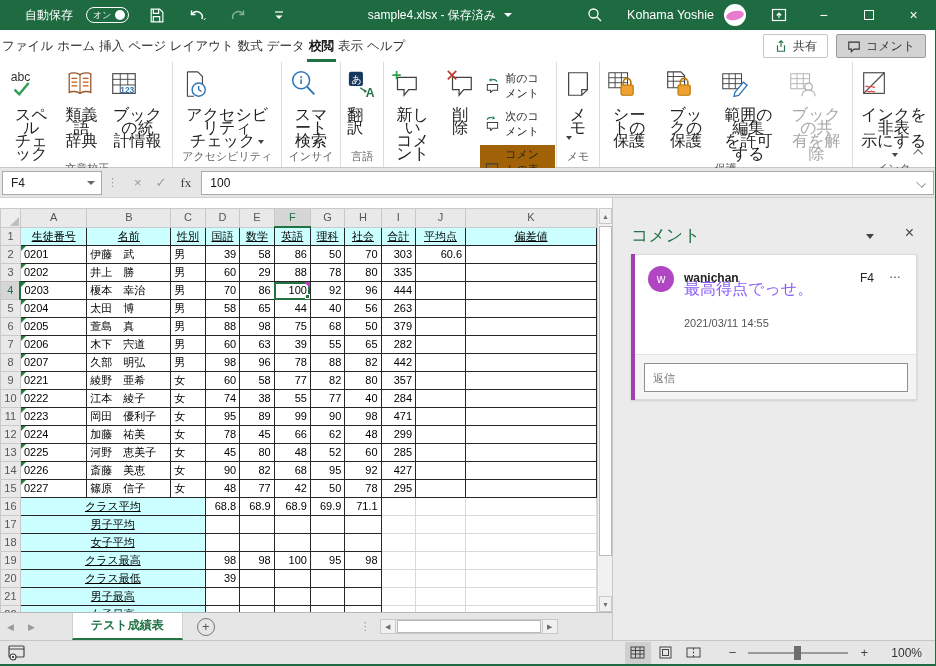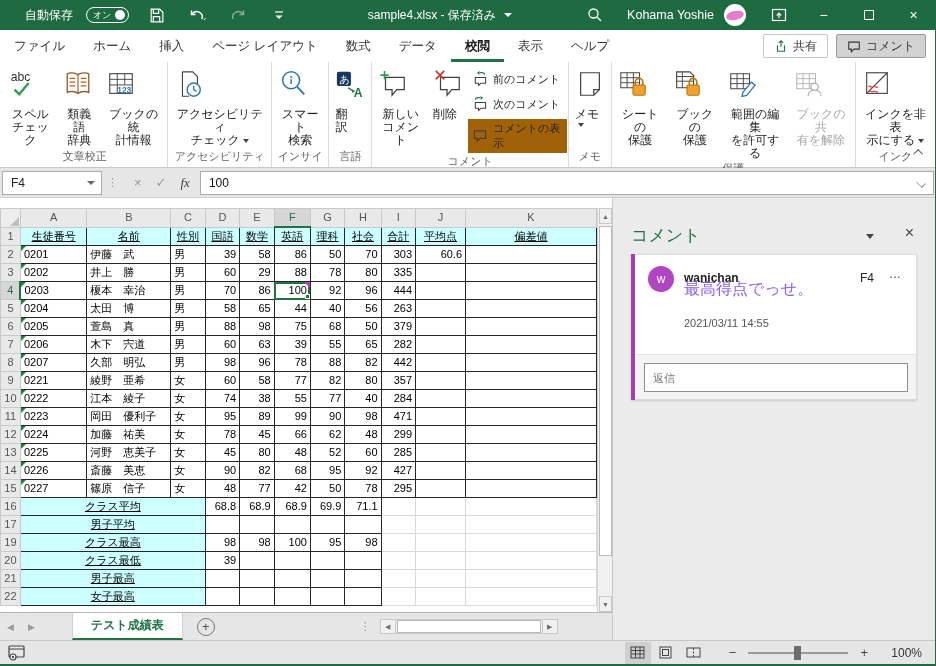--- a/index.html
+++ b/index.html
@@ -17,48 +17,48 @@
   .tb-right { margin-left:auto; display:flex; align-items:center; height:30px; }
   .tb-user { display:flex; align-items:center; gap:10px; padding:0 10px; font-size:12.5px; }
   .avatar { width:22px; height:22px; border-radius:50%; background:#fff; position:relative; overflow:hidden; }
   .avatar span { position:absolute; left:2px; top:7px; width:18px; height:9px; background:#E87BD0; border-radius:50%; transform:rotate(-12deg); }
   .winbtn { width:45px; height:30px; display:flex; align-items:center; justify-content:center; font-size:14px; color:#fff; }
   .maxbox { width:10px; height:10px; border:1px solid #fff; }
   .caret-w { width:0; height:0; border-left:4px solid transparent; border-right:4px solid transparent; border-top:4px solid #fff; }
 
   
   .tabrow { position:absolute; left:0; top:30px; width:936px; height:32px; background:#fff; display:flex; align-items:center; }
-  .rtab { padding:0 14px; height:32px; display:flex; align-items:center; font-size:12.5px; color:#333; }
+  .rtab { padding:0 2px; height:32px; display:flex; align-items:center; font-size:12.5px; color:#333; }
   .rtab.active { font-weight:bold; color:#1a1a1a; box-shadow:inset 0 -3px 0 #217346; }
   .tabrow-right { margin-left:auto; display:flex; align-items:center; gap:8px; margin-right:10px; }
   .topbtn { display:flex; align-items:center; gap:5px; height:24px; padding:0 10px; font-size:12px; color:#333; border:1px solid #C5C5C5; background:#fff; border-radius:2px; }
   .topbtn.pressed { background:#D2D2D2; border-color:#9a9a9a; }
 
   
   .ribbon { position:absolute; left:0; top:62px; width:936px; height:106px; background:#fff; border-bottom:1px solid #C8C8C8; display:flex; padding-left:2px; }
   .rgroup { display:flex; flex-direction:column; border-right:1px solid #DCDCDC; padding:0 1px; }
   .rbtns { flex:1; display:flex; align-items:stretch; }
   .rgname { height:19px; line-height:17px; text-align:center; font-size:11px; color:#5f5f5f; }
   .rbtn { display:flex; flex-direction:column; align-items:flex-start; padding:7px 5px 0 5px; gap:5px; color:#222; }
-  .rlabel { font-size:12px; line-height:13px; text-align:center; white-space:pre-line; }
+  .rlabel { font-size:16px; line-height:13px; text-align:center; white-space:pre-line; }
   .rbtn.disabled { color:#A6A6A6; }
   .rsmallcol { display:flex; flex-direction:column; padding-top:7px; gap:4px; }
   .rsbtn { display:flex; align-items:center; gap:5px; font-size:11px; color:#222; padding:2px 6px 2px 4px; }
   .rsbtn.active { background:#a16207; }
   .dd { display:inline-block; width:0; height:0; border-left:3.5px solid transparent; border-right:3.5px solid transparent; border-top:4px solid #444; margin-left:3px; vertical-align:middle; }
   .ribbon-collapse { position:absolute; right:8px; bottom:8px; width:18px; height:14px; display:flex; align-items:center; justify-content:center; }
   .chev-up { width:7px; height:7px; border-left:1.5px solid #555; border-top:1.5px solid #555; transform:rotate(45deg) translateY(2px); }
 
   
   .fbar { position:absolute; left:0; top:168px; width:936px; height:30px; background:#E6E6E6; display:flex; align-items:center; border-bottom:1px solid #D0D0D0; }
   .namebox { width:100px; height:24px; background:#fff; border:1px solid #ABABAB; margin-left:2px; display:flex; align-items:center; font-size:12px; color:#222; padding-left:8px; }
   .namebox .caret { margin-left:auto; margin-right:6px; width:0; height:0; border-left:4px solid transparent; border-right:4px solid transparent; border-top:4px solid #666; }
   .fdots { color:#999; font-size:11px; padding:0 5px; letter-spacing:1px; }
   .fbtns { display:flex; align-items:center; gap:14px; padding:0 10px; color:#9a9a9a; font-size:13px; }
-  .fx { font-family:"Liberation Serif",serif; font-style:italic; color:#444; }
+  .fx { font-family:"Liberation Serif",serif; color:#444; }
   .ffield { flex:1; height:24px; background:#fff; border:1px solid #ABABAB; margin-right:2px; display:flex; align-items:center; font-size:12px; color:#111; padding-left:8px; }
   .fexp { margin-left:auto; margin-right:8px; width:8px; height:8px; border-right:1.5px solid #888; border-bottom:1.5px solid #888; transform:rotate(45deg) scaleY(.7); }
 
   
   .main { position:absolute; left:0; top:198px; width:612px; height:414px; background:#fff; }
   .gridwrap { position:absolute; left:0; top:10px; width:597px; height:404px; overflow:hidden; }
   #grid-table { border-collapse:collapse; table-layout:fixed; background:#fff; font-size:11px; }
   #grid-table td { height:18px; line-height:17px; padding:0 3px; overflow:hidden; white-space:nowrap; }
   .hd { background:#E9E9E9; border:1px solid #C9C9C9; color:#555; text-align:center; font-size:11px; }
   .corner { background:#EDEDED; position:relative; }
@@ -707,20 +707,32 @@
               <td class="c num"></td>
               <td class="c num"></td>
               <td class="c num"></td>
               <td class="c num"></td>
               <td class="c num"></td>
               <td class="plain ib"></td>
               <td class="plain"></td>
               <td class="plain"></td>
             </tr>
             <tr>
+              <td class="hd rowhd">18</td>
+              <td class="c cyan ctr" colspan="3">女子平均</td>
+              <td class="c num"></td>
+              <td class="c num"></td>
+              <td class="c num"></td>
+              <td class="c num"></td>
+              <td class="c num"></td>
+              <td class="plain ib"></td>
+              <td class="plain"></td>
+              <td class="plain"></td>
+            </tr>
+            <tr>
               <td class="hd rowhd">19</td>
               <td class="c cyan ctr" colspan="3">クラス最高</td>
               <td class="c num">98</td>
               <td class="c num">98</td>
               <td class="c num">100</td>
               <td class="c num">95</td>
               <td class="c num">98</td>
               <td class="plain ib"></td>
               <td class="plain"></td>
               <td class="plain"></td>

